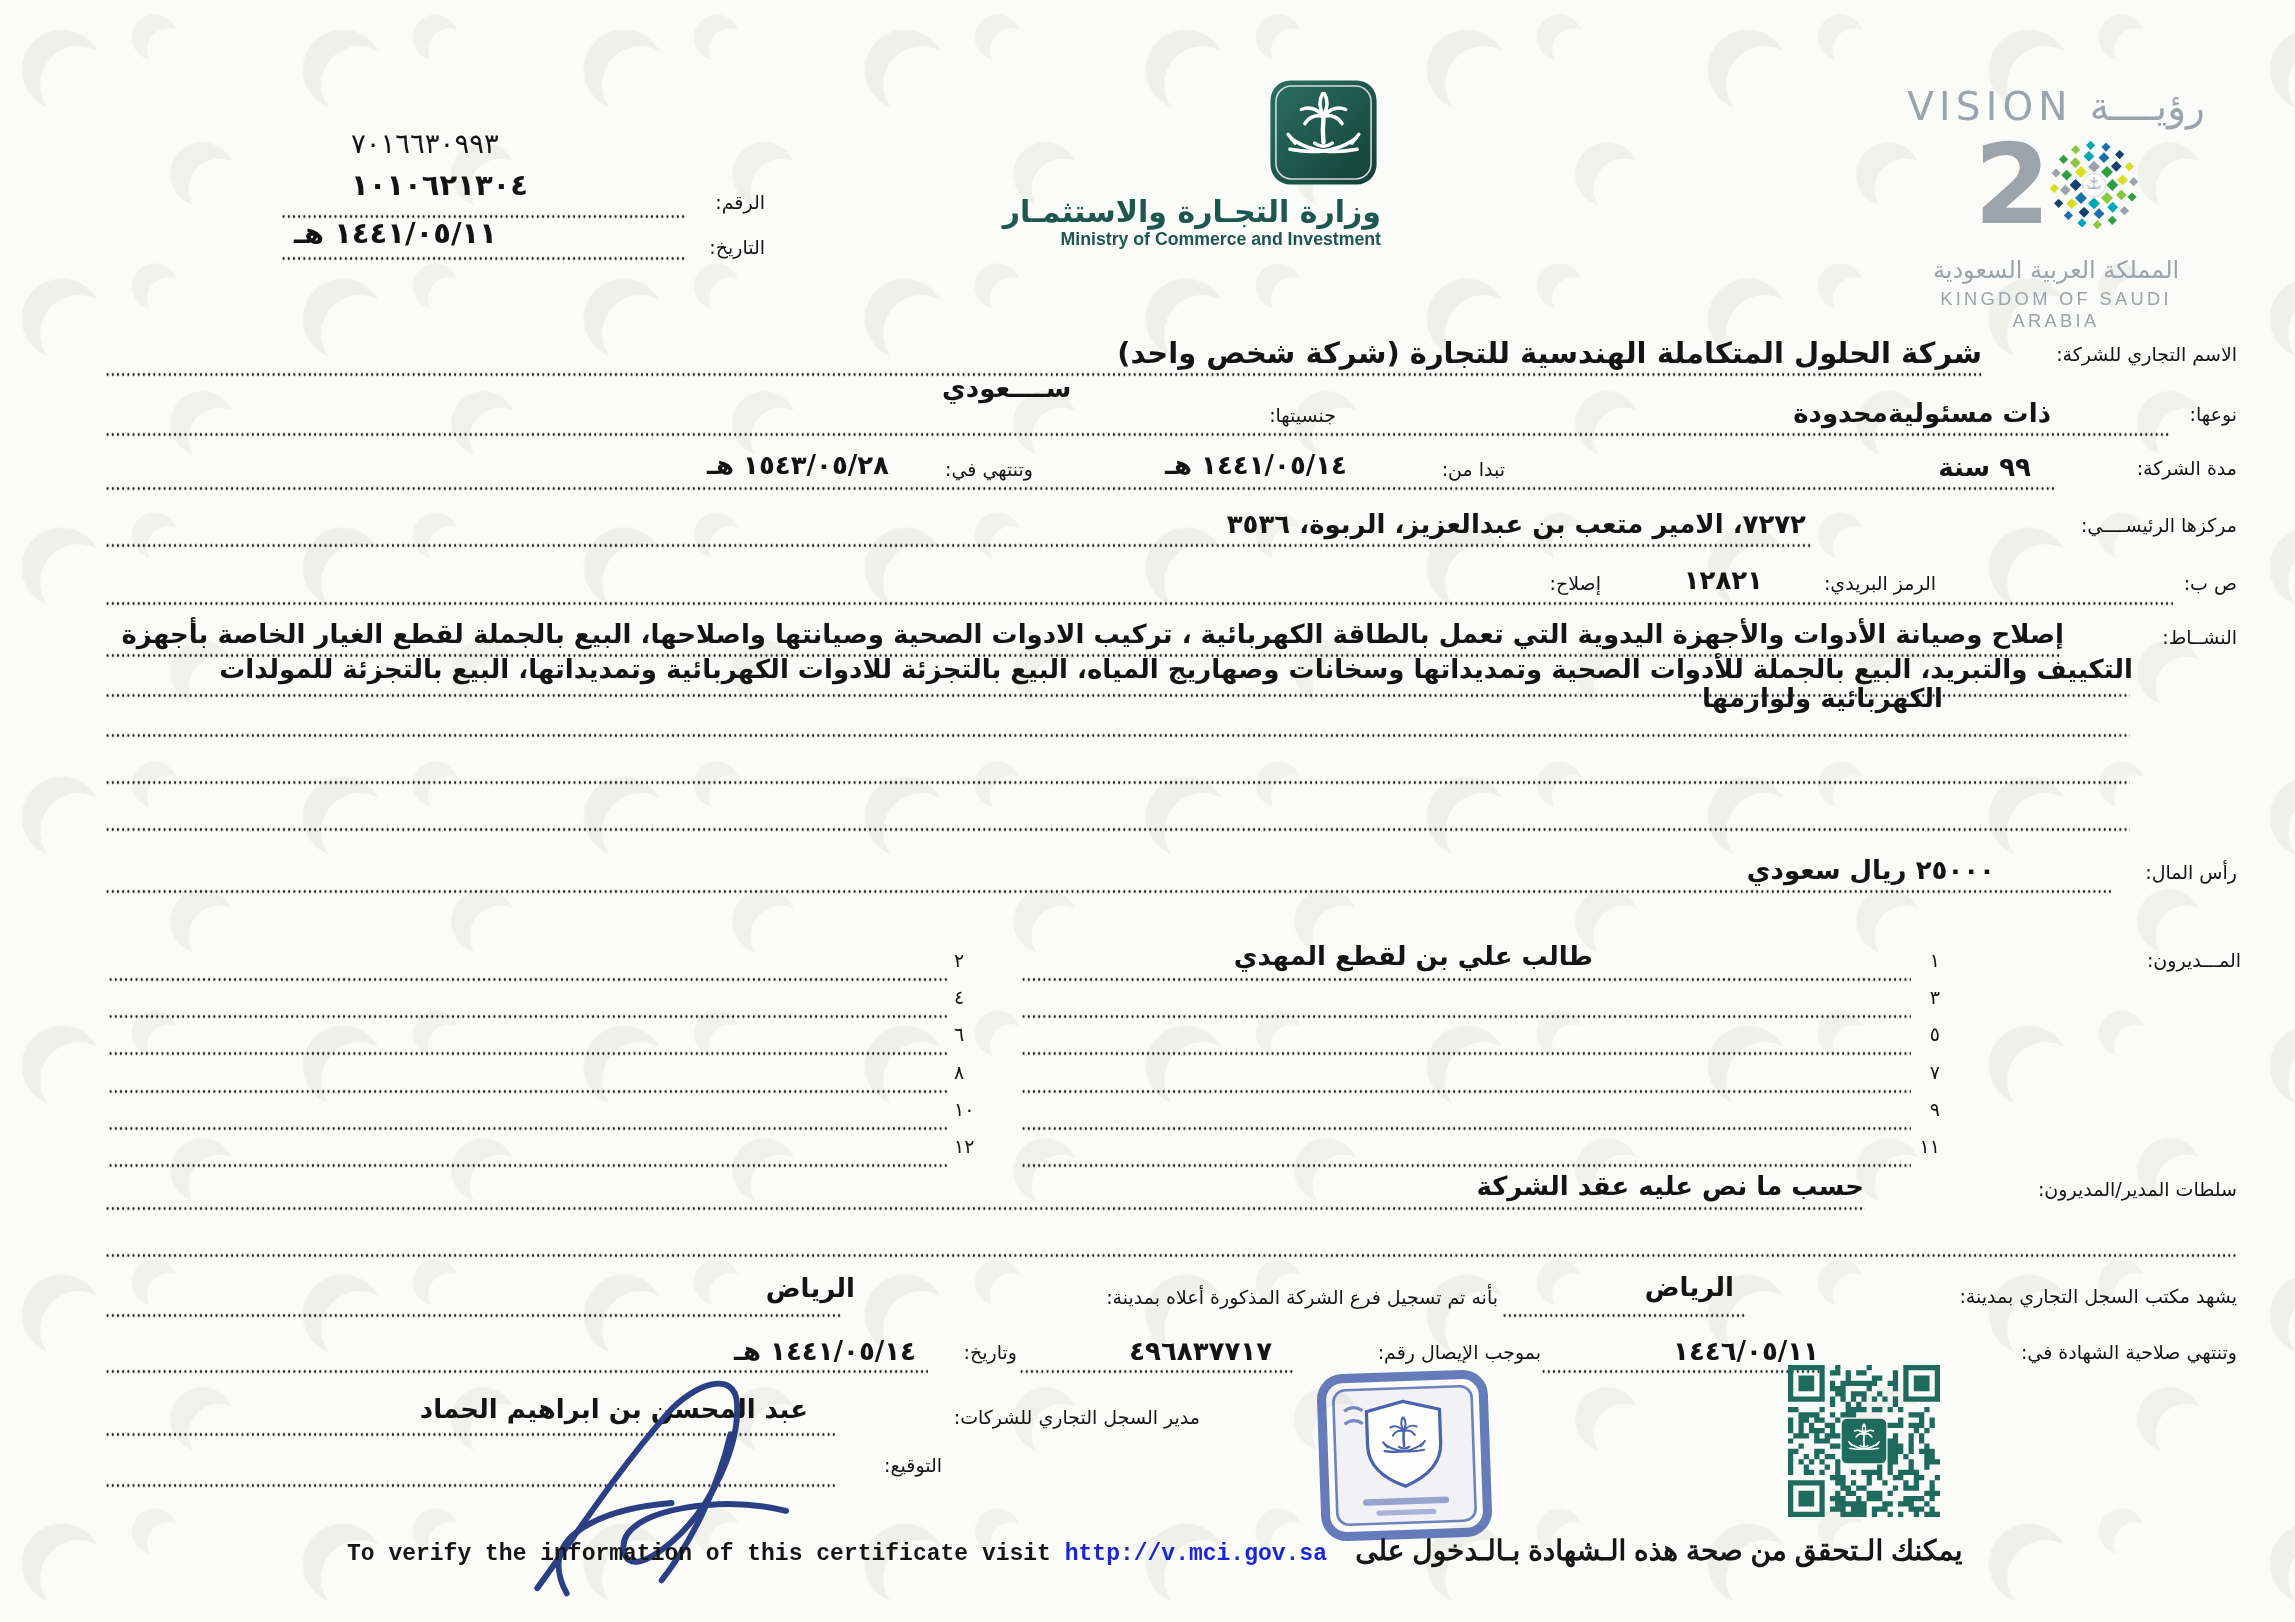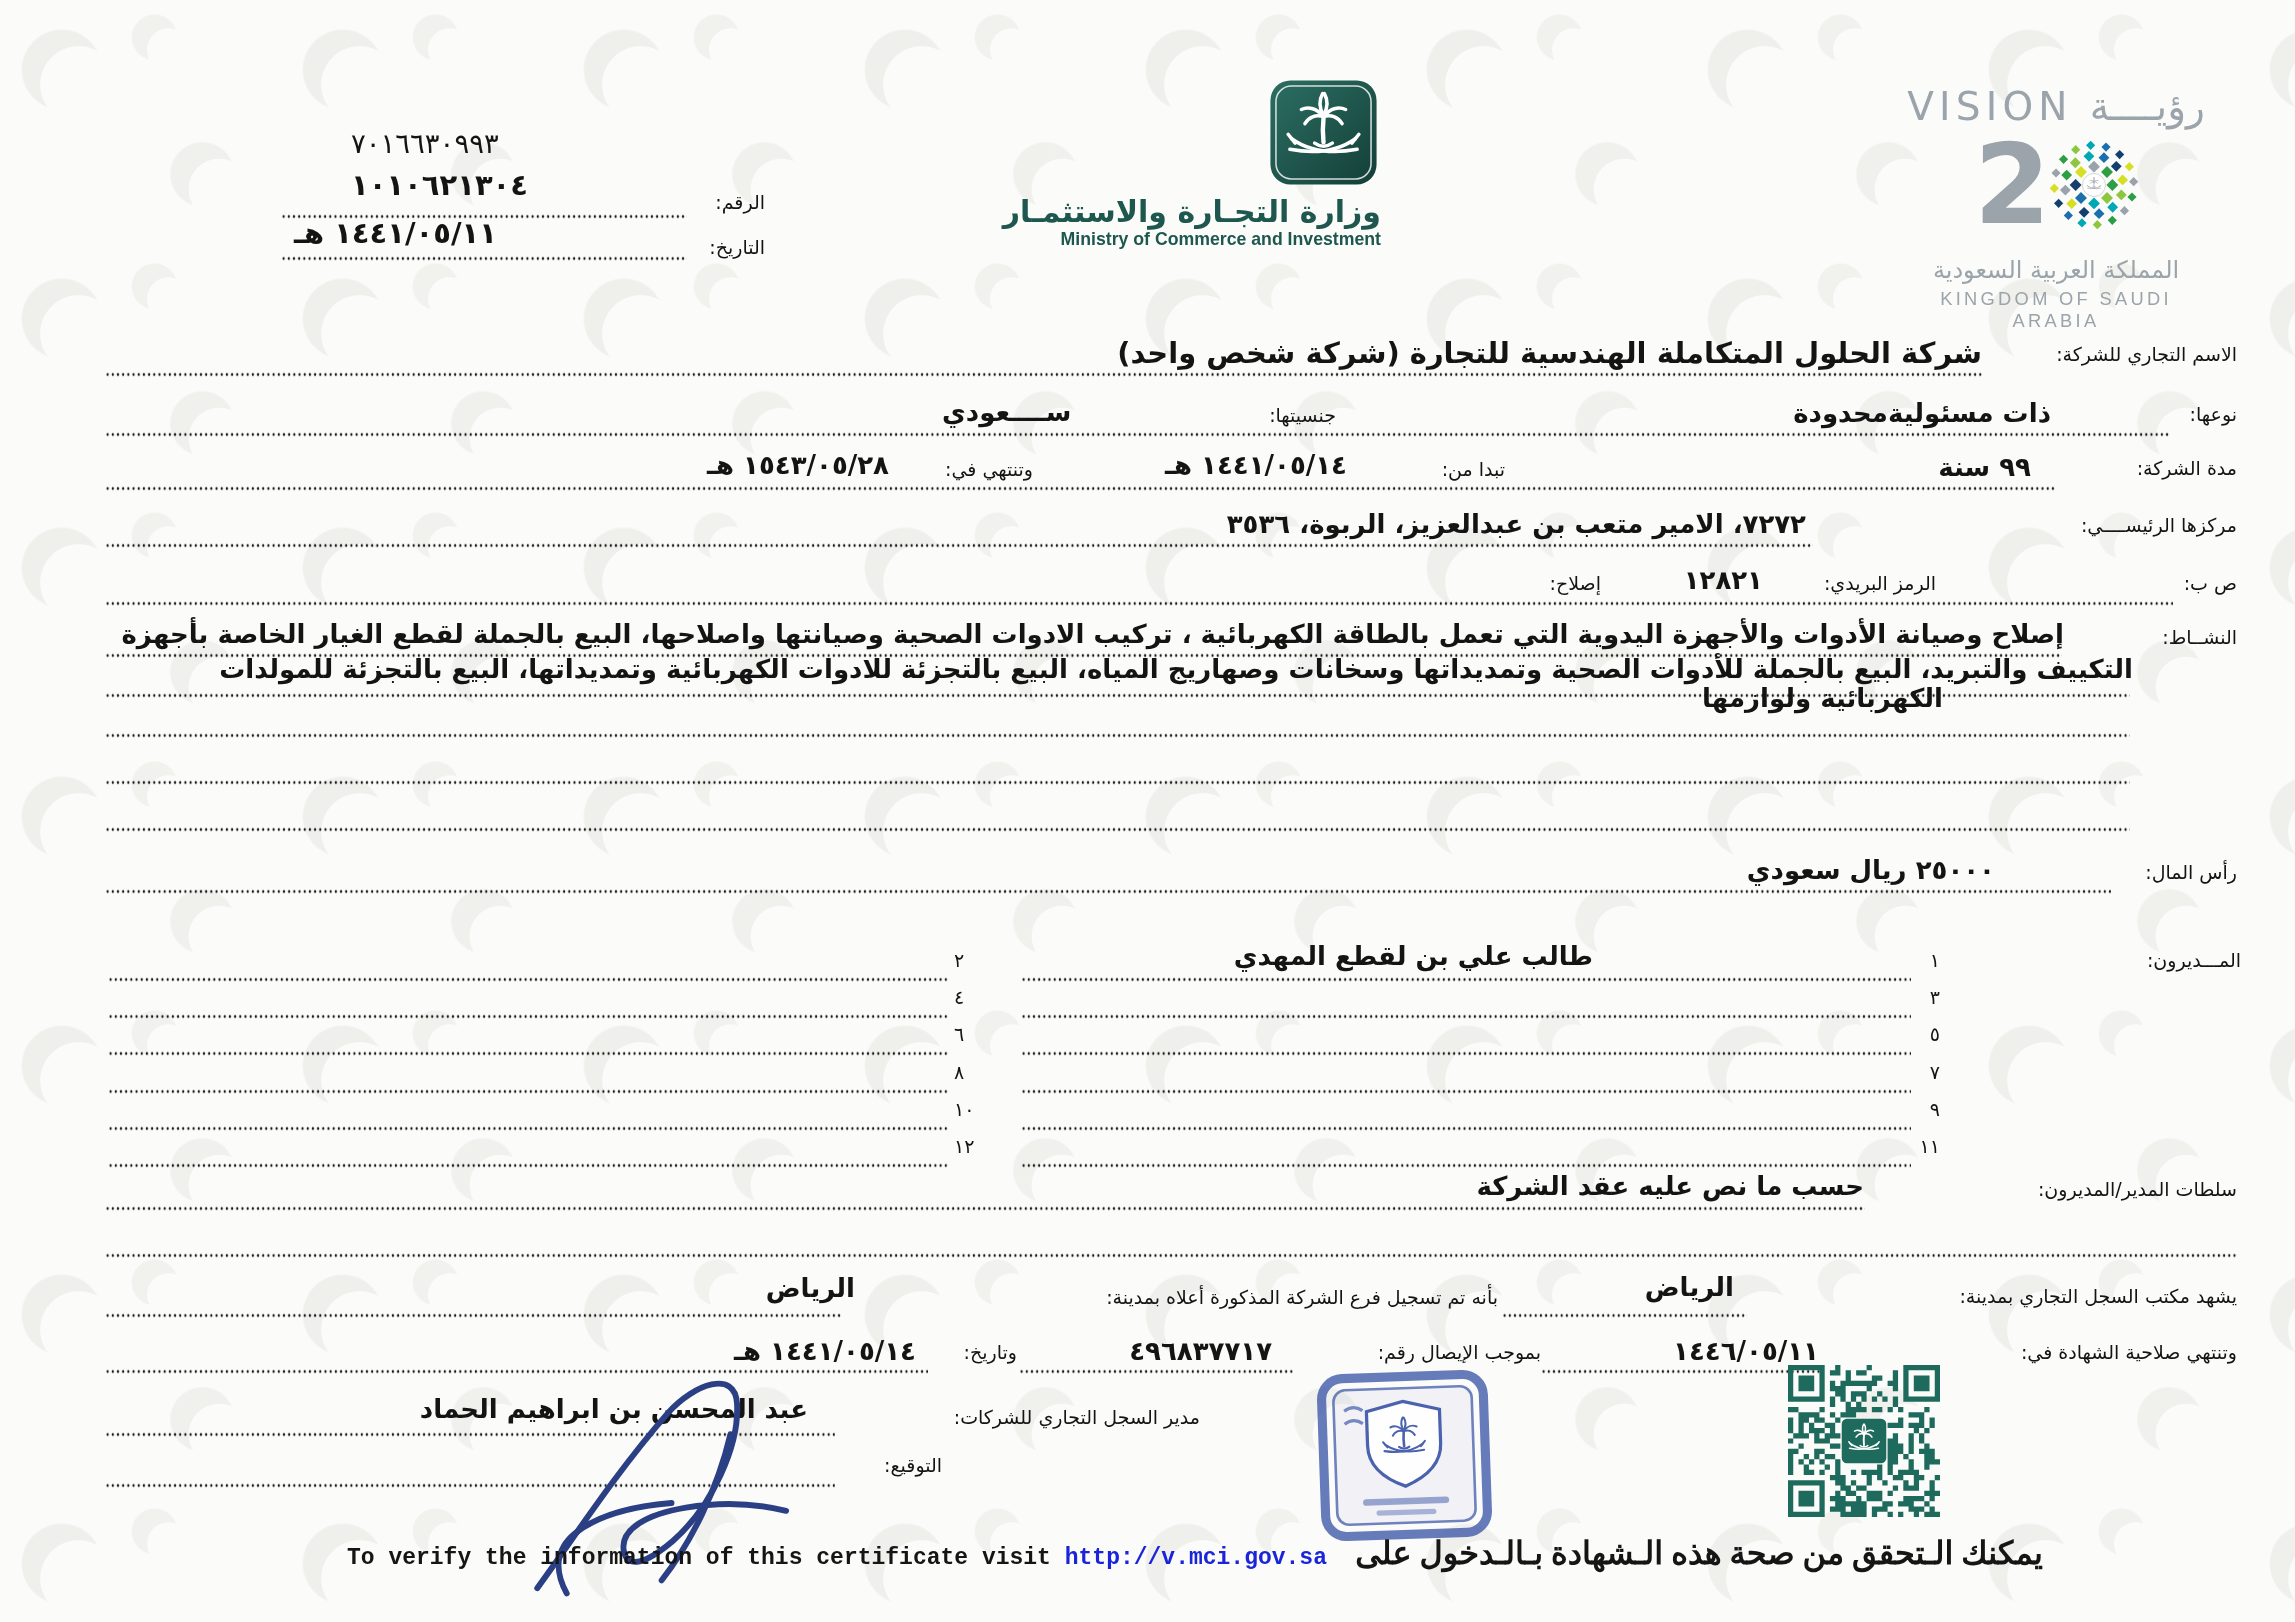--- a/index.html
+++ b/index.html
@@ -29,21 +29,21 @@
   .v-line1 .ven{letter-spacing:5.2px}
   .v-2030{display:flex;align-items:center;justify-content:center;font-size:110px;font-weight:700;line-height:1;margin-top:1.3px}
   .v-2030 svg{margin:0 -5.2px}
   .v-ar{font-size:24px;margin-top:16px}
   .v-en{font-size:18.3px;letter-spacing:3.3px;font-family:"Liberation Sans",sans-serif;margin-top:3.9px}
   .serial{font-size:27.5px;font-weight:400;letter-spacing:3.3px}
   .hdrval{font-size:29px;font-weight:700}
   .verify{position:absolute;left:347px;top:1534px;direction:ltr;
           font-family:"Liberation Mono",monospace;font-weight:700;font-size:23px;color:#151515}
   .verify .url{color:#1a25d9;text-decoration:none}
-  .verify .var{font-family:Liberation Serif, serif;font-size:32px;margin-left:14.4px}
+  .verify .var{font-family:Liberation Sans, sans-serif;font-size:28px;margin-left:14.4px}
   .qr{position:absolute;left:1788px;top:1365px;width:152px;height:152px}
   .stampbox{position:absolute;left:1317px;top:1370px;width:175px;height:171px;transform:rotate(-2deg);opacity:.92}
   .sigsvg{position:absolute;left:475px;top:1372px;width:393px;height:226px}
   .name-val{font-size:29px;letter-spacing:0.7px}
 </style>
 </head>
 <body>
 
 <svg width="0" height="0" style="position:absolute">
   <defs>
@@ -176,21 +176,21 @@
     <div class="v-en">KINGDOM OF SAUDI ARABIA</div>
   </div>
 
 
   <div class="abs lbl" style="right:58px;top:343px">الاسم التجاري للشركة:</div>
   <div class="abs val name-val" style="right:313px;top:336px">شركة الحلول المتكاملة الهندسية للتجارة (شركة شخص واحد)</div>
 
   <div class="abs lbl" style="right:58px;top:403px">نوعها:</div>
   <div class="abs val" style="right:244px;top:398px">ذات مسئوليةمحدودة</div>
   <div class="abs lbl" style="right:959px;top:404px">جنسيتها:</div>
-  <div class="abs val" style="left:942px;top:397px">ســــعودي</div>
+  <div class="abs val" style="left:942px;top:373px">ســــعودي</div>
 
   <div class="abs lbl" style="right:58px;top:457px">مدة الشركة:</div>
   <div class="abs val" style="right:264px;top:452px">٩٩ سنة</div>
   <div class="abs lbl" style="right:790px;top:458px">تبدا من:</div>
   <div class="abs val" style="right:948px;top:450px">١٤٤١/٠٥/١٤ هـ</div>
   <div class="abs lbl" style="right:1262px;top:458px">وتنتهي في:</div>
   <div class="abs val" style="right:1406px;top:450px">١٥٤٣/٠٥/٢٨ هـ</div>
 
   <div class="abs lbl" style="right:58px;top:514px">مركزها الرئيســــي:</div>
   <div class="abs val" style="right:489px;top:509px">٧٢٧٢، الامير متعب بن عبدالعزيز، الربوة، ٣٥٣٦</div>

